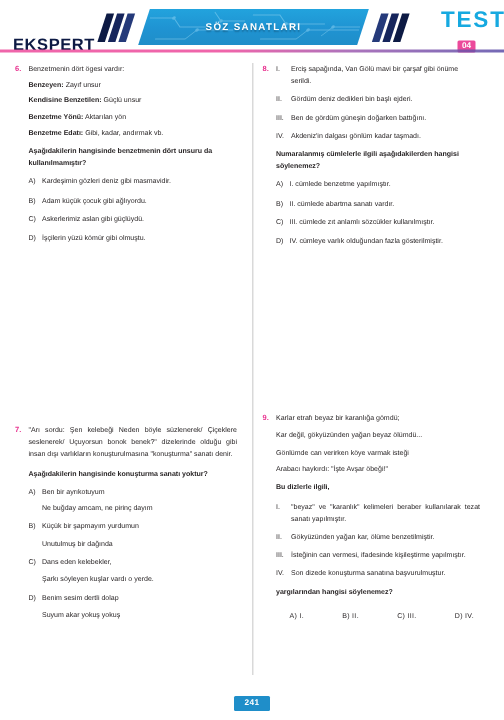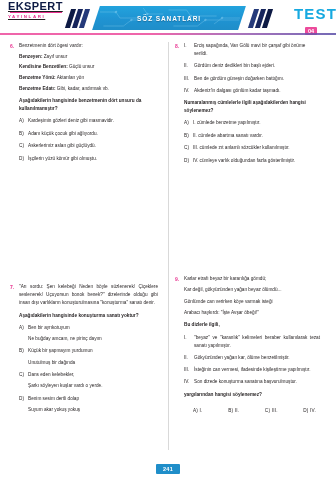--- a/index.html
+++ b/index.html
@@ -25,23 +25,23 @@
   }
   .hdr-bottom-rule {
     position: absolute;
     left: 0; right: 0; top: 33px;
     height: 2px;
     background: linear-gradient(to right,#ec4a9b 0%, #ec4a9b 45%, #9c5bb0 70%, #5b4fa8 100%);
     opacity: .85;
   }
   .logo-box {
     position: absolute;
-    left: 8px; top: 0;
+    left: 8px; top: 24px;
     width: 56px;
-    text-decoration: underline;
+    text-align: center;
   }
   .logo-main {
     font-size: 11px;
     font-weight: bold;
     letter-spacing: .4px;
     color: #0d1a44;
     line-height: 12px;
     font-family: "Liberation Sans", sans-serif;
   }
   .logo-sub {

